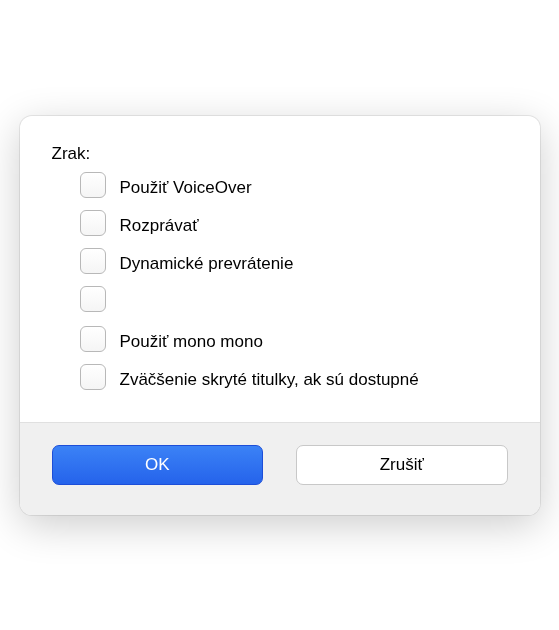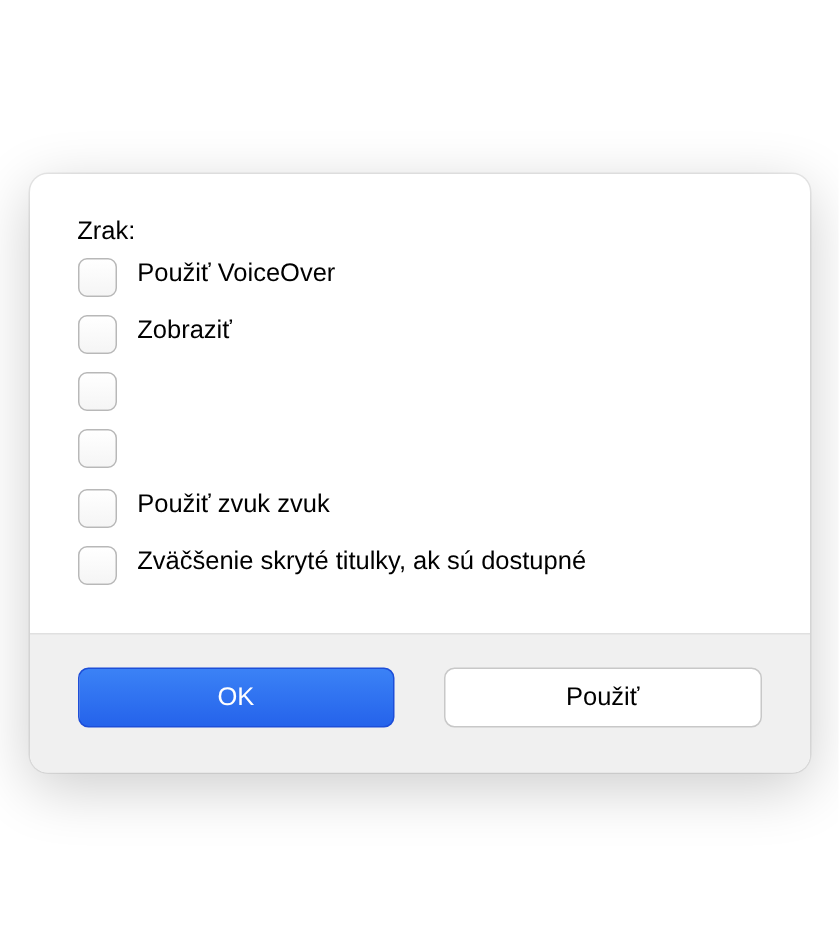--- a/index.html
+++ b/index.html
@@ -26,22 +26,23 @@
     .dialog-content {
       padding: 28px 32px 20px 32px;
     }
     .section-label {
       font-size: 17px;
       color: #000000;
       margin-bottom: 8px;
     }
     .checkbox-row {
       display: flex;
-      align-items: flex-start;
+      align-items: flex-end;
       margin-bottom: 12px;
+      margin-left: 28px;
     }
     .checkbox {
       width: 26px;
       height: 26px;
       border: 1px solid #b8b8b8;
       border-radius: 6px;
       background: linear-gradient(to bottom, #ffffff, #f5f5f5);
       flex-shrink: 0;
       cursor: pointer;
     }
@@ -89,43 +90,44 @@
 
     <div class="section-label">Zrak:</div>
 
     <div class="checkbox-row">
       <div class="checkbox"></div>
       <span class="checkbox-label">Použiť VoiceOver</span>
     </div>
 
     <div class="checkbox-row">
       <div class="checkbox"></div>
-      <span class="checkbox-label">Zobraziť</span>
+      <span class="checkbox-label">Rozprávať</span>
     </div>
 
     <div class="checkbox-row">
       <div class="checkbox"></div>
+      <span class="checkbox-label">Dynamické prevrátenie</span>
     </div>
 
     <div class="checkbox-row">
       <div class="checkbox"></div>
     </div>
 
     <div class="section-spacer"></div>
 
 
     <div class="checkbox-row">
       <div class="checkbox"></div>
-      <span class="checkbox-label">Použiť zvuk zvuk</span>
+      <span class="checkbox-label">Použiť mono mono</span>
     </div>
 
     <div class="checkbox-row">
       <div class="checkbox"></div>
       <span class="checkbox-label">Zväčšenie skryté titulky, ak sú dostupné</span>
     </div>
 
   </div>
 
   <div class="dialog-footer">
     <button class="btn btn-primary">OK</button>
-    <button class="btn btn-secondary">Použiť</button>
+    <button class="btn btn-secondary">Zrušiť</button>
   </div>
 </div>
 
 </body></html>

